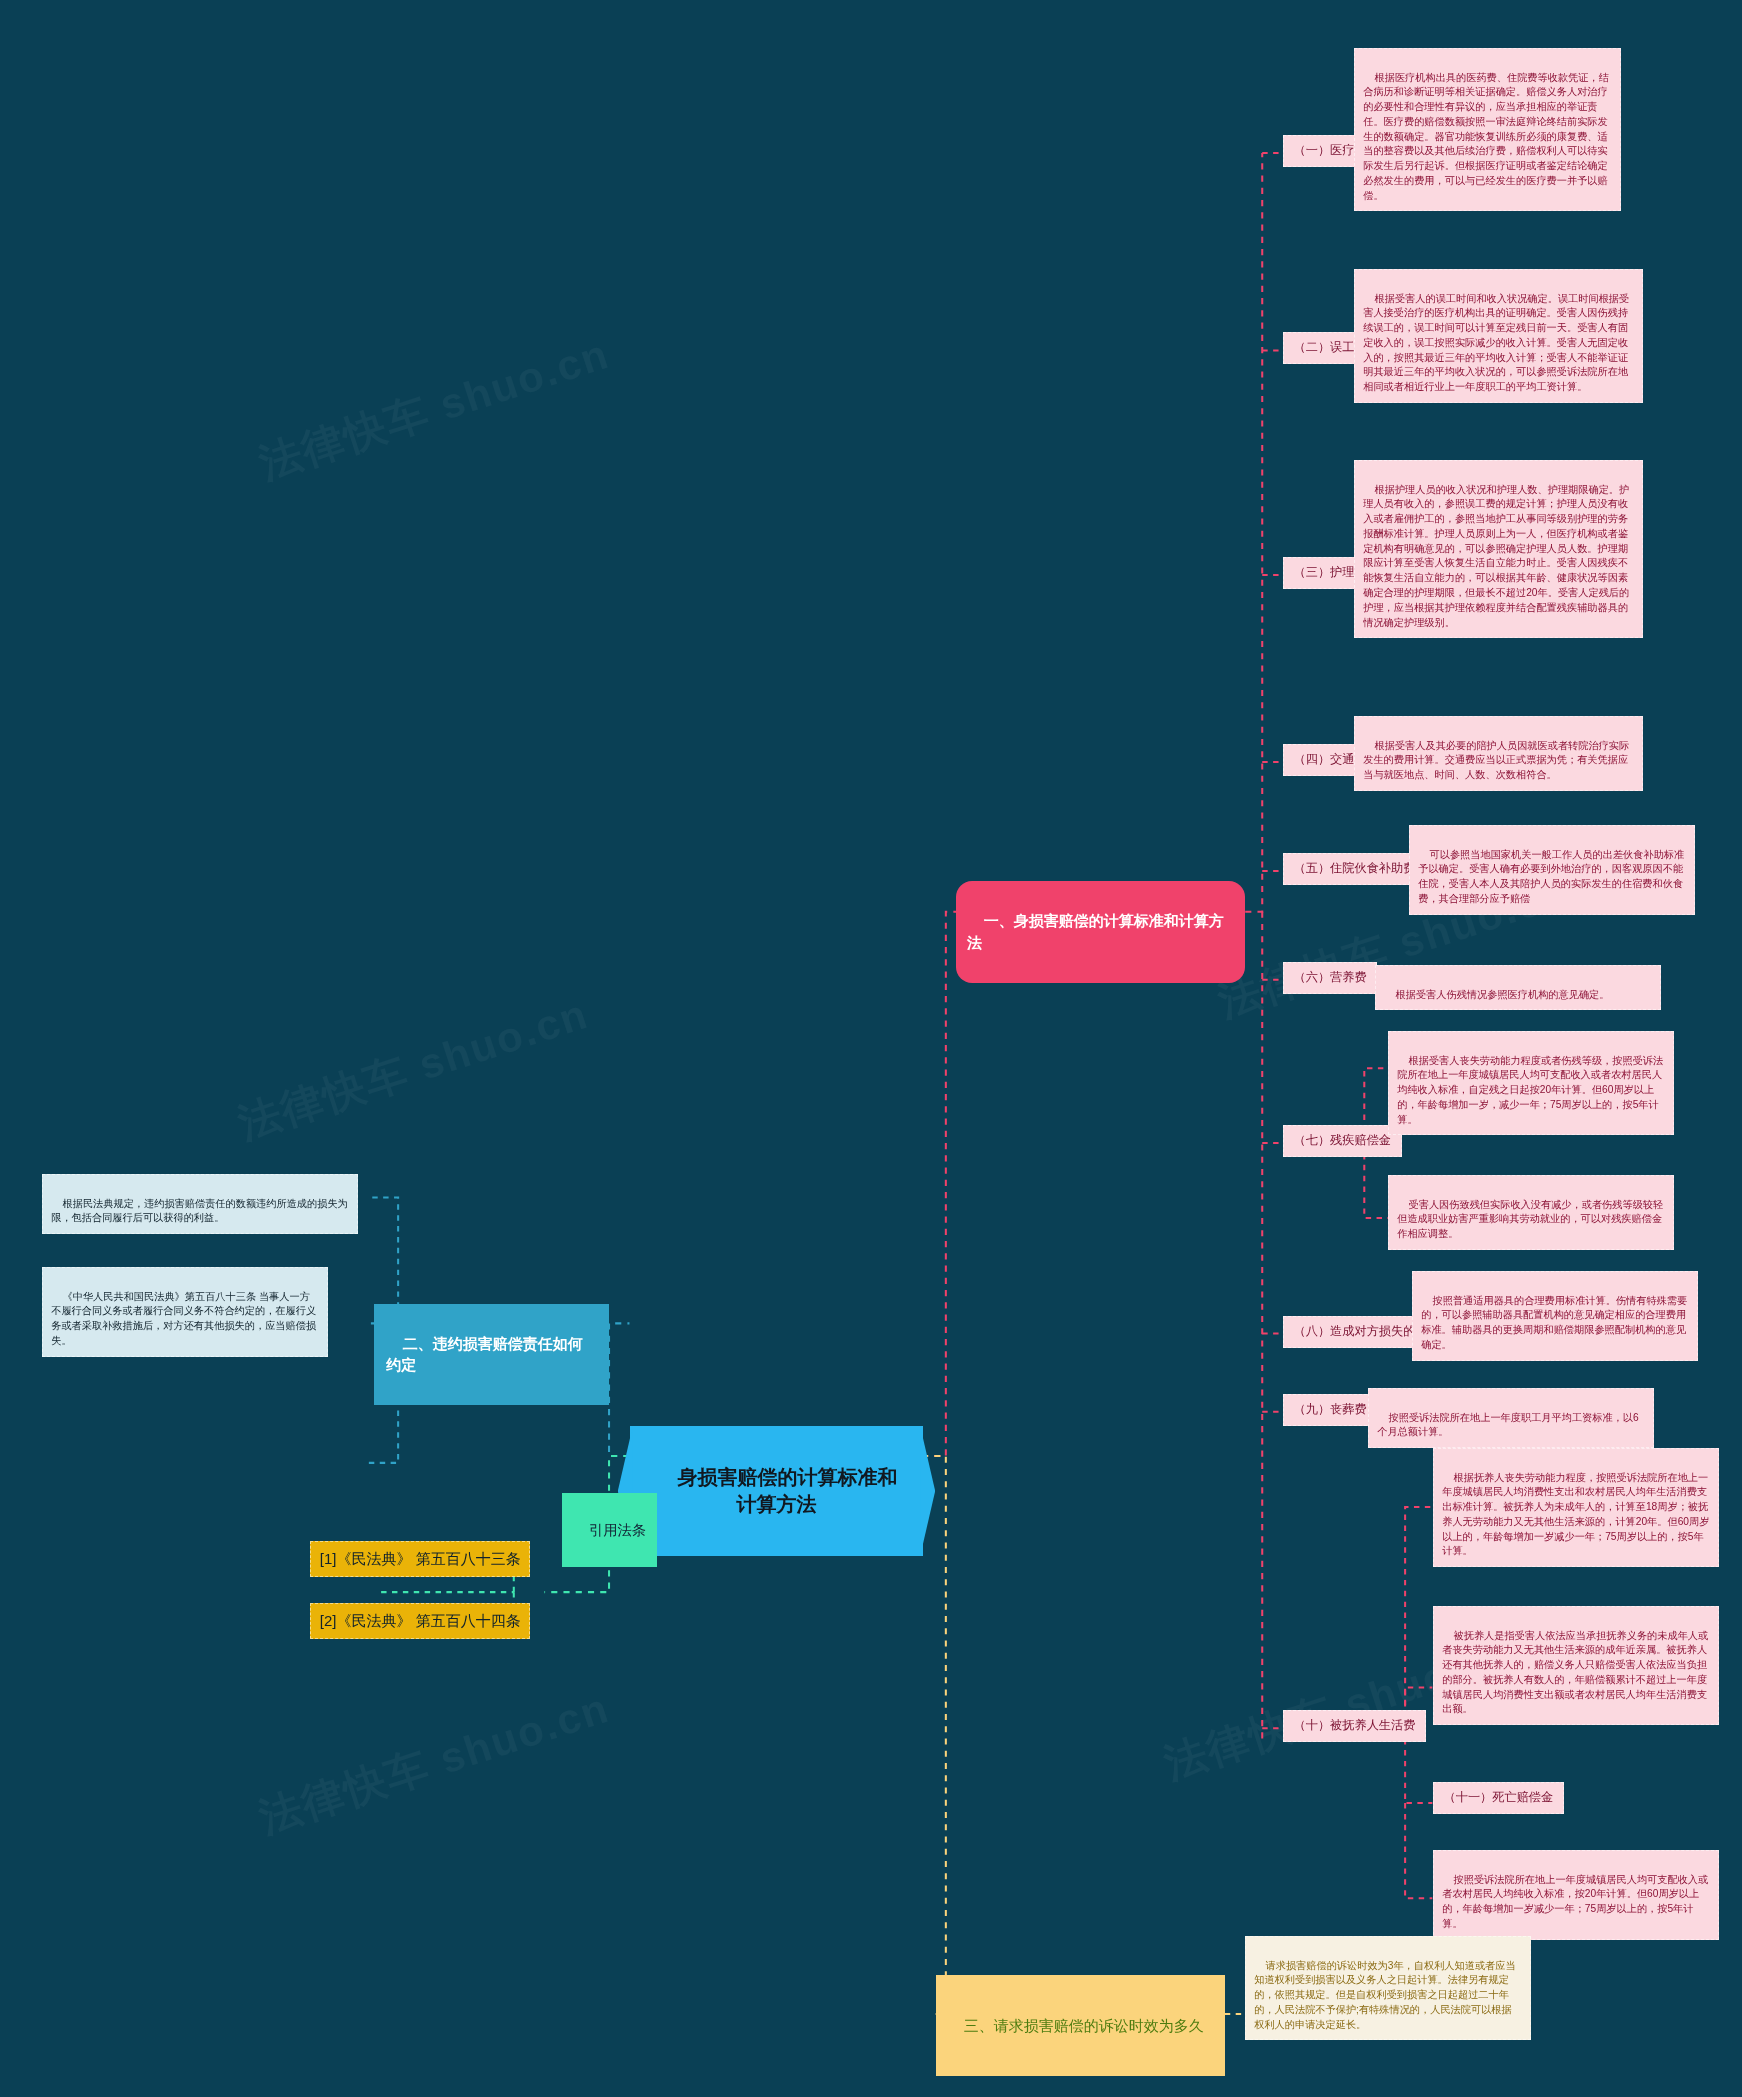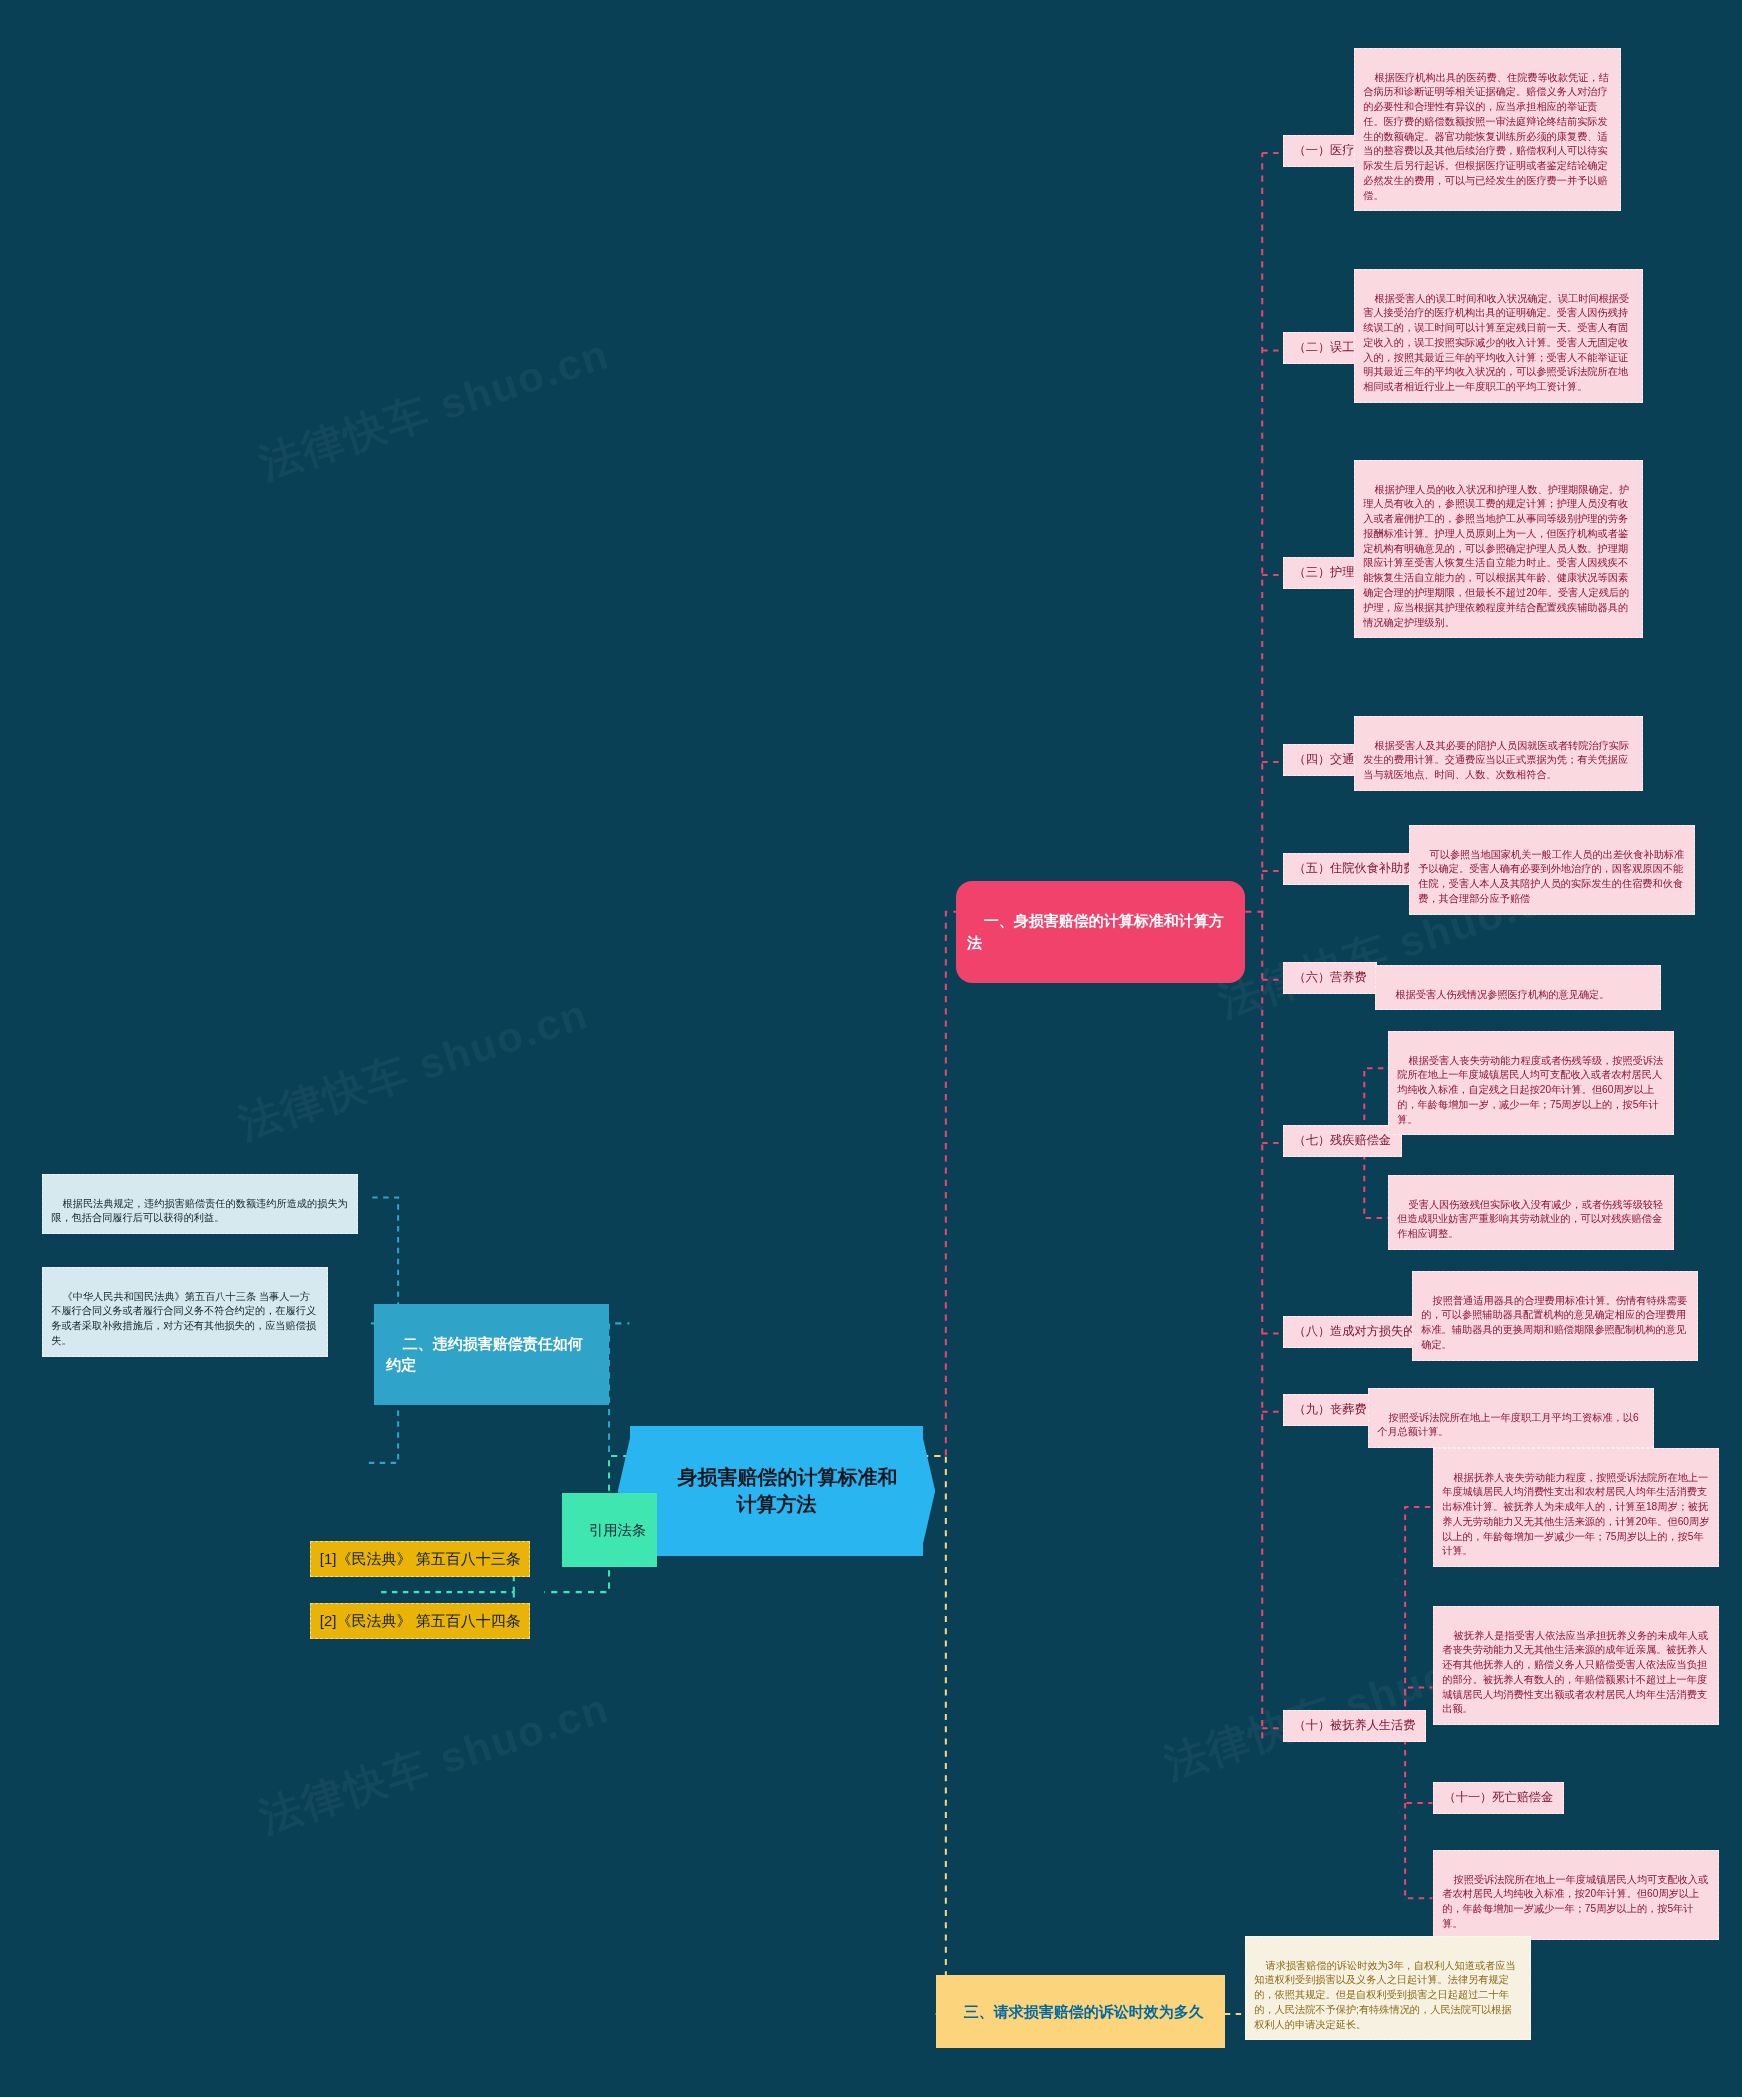--- a/index.html
+++ b/index.html
@@ -63,23 +63,23 @@
     padding:7.5px 11px; border:none;
   }
   
   .branch-2 {
     background:#30a3c8; color:#ffffff;
     font-size:15px; font-weight:600;
     padding:6.8px 12.2px; border:none;
   }
   
   .branch-3 {
-    background:#fbd47c; color:#0369a1;
-    font-size:15px; font-weight:700;
-    padding:4px 11px; border:none;
+    background:#fbd47c; color:#4d7c0f;
+    font-size:15px; font-weight:400;
+    padding:18px 11px; border:none;
   }
   
   .branch-green {
     background:#3fe6b0; color:#123; font-size:14.3px;
     padding:6.1px 11px; border:none;
   }
 
   
   .chip-pink {
     background:#fbd9e0; color:#7a1030;

